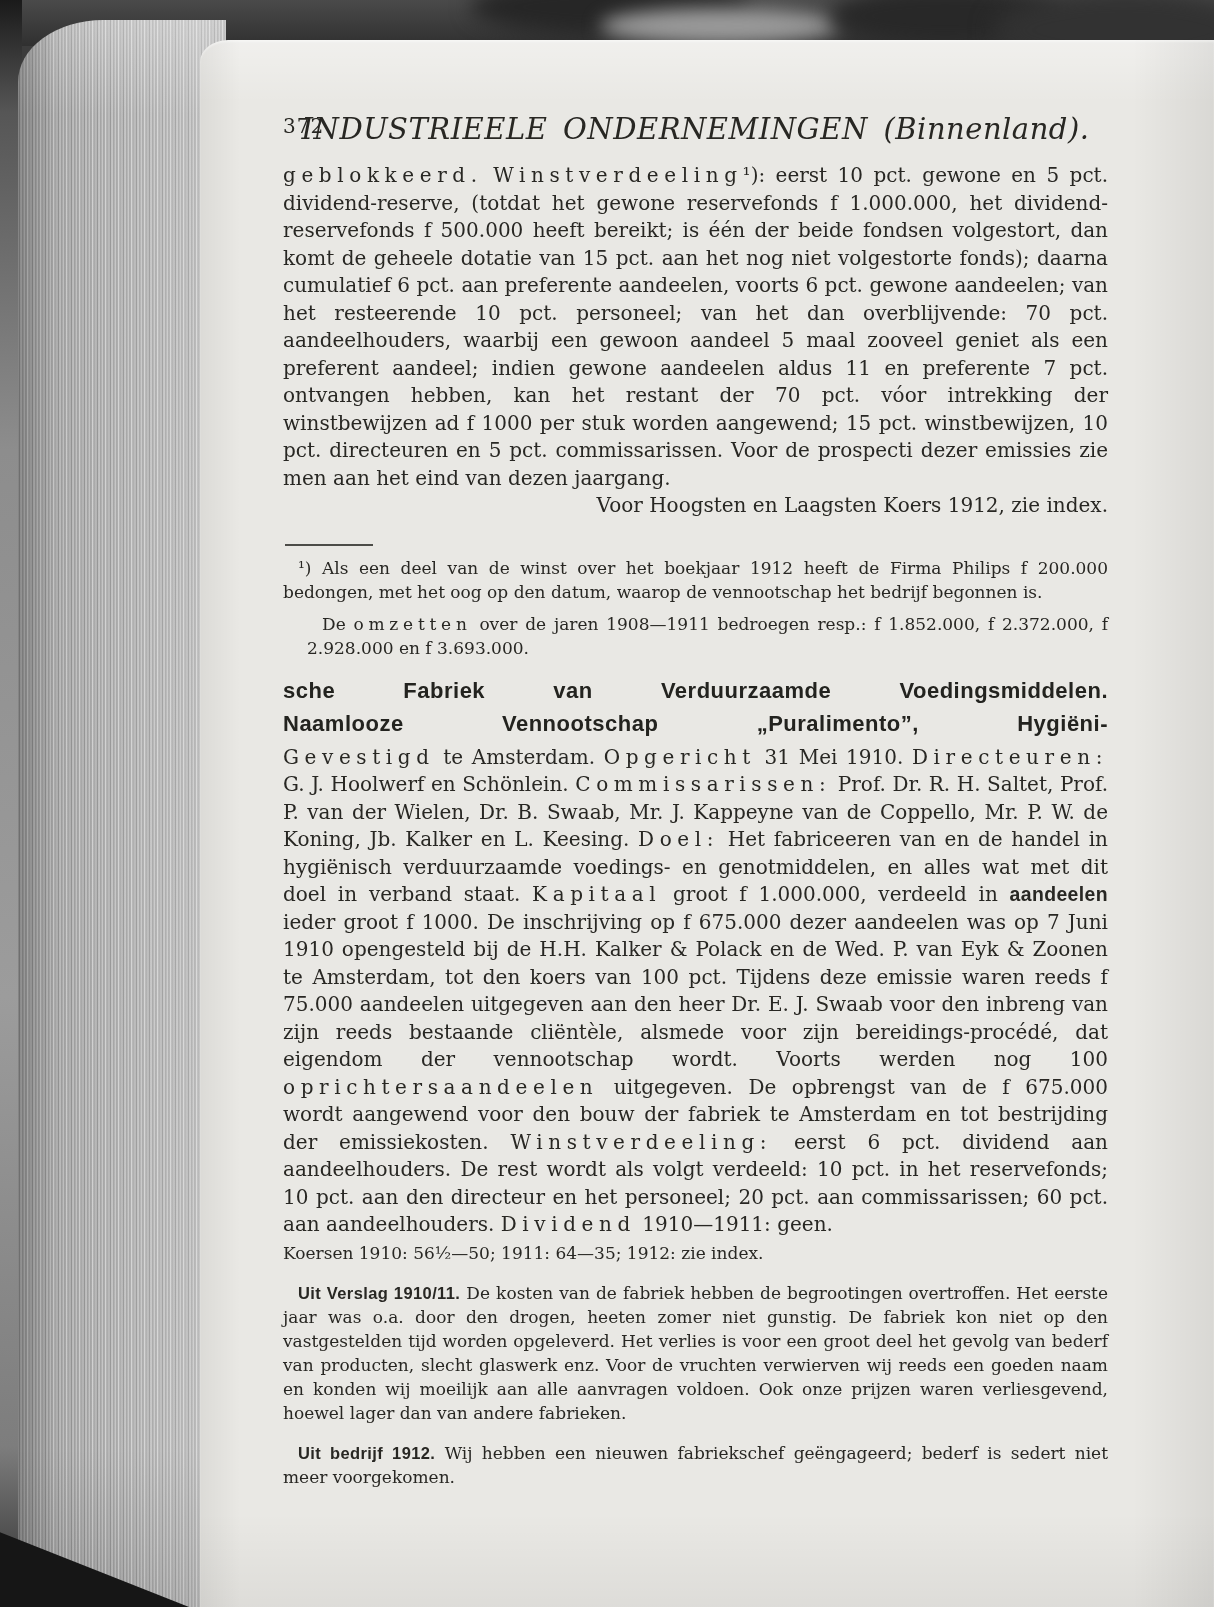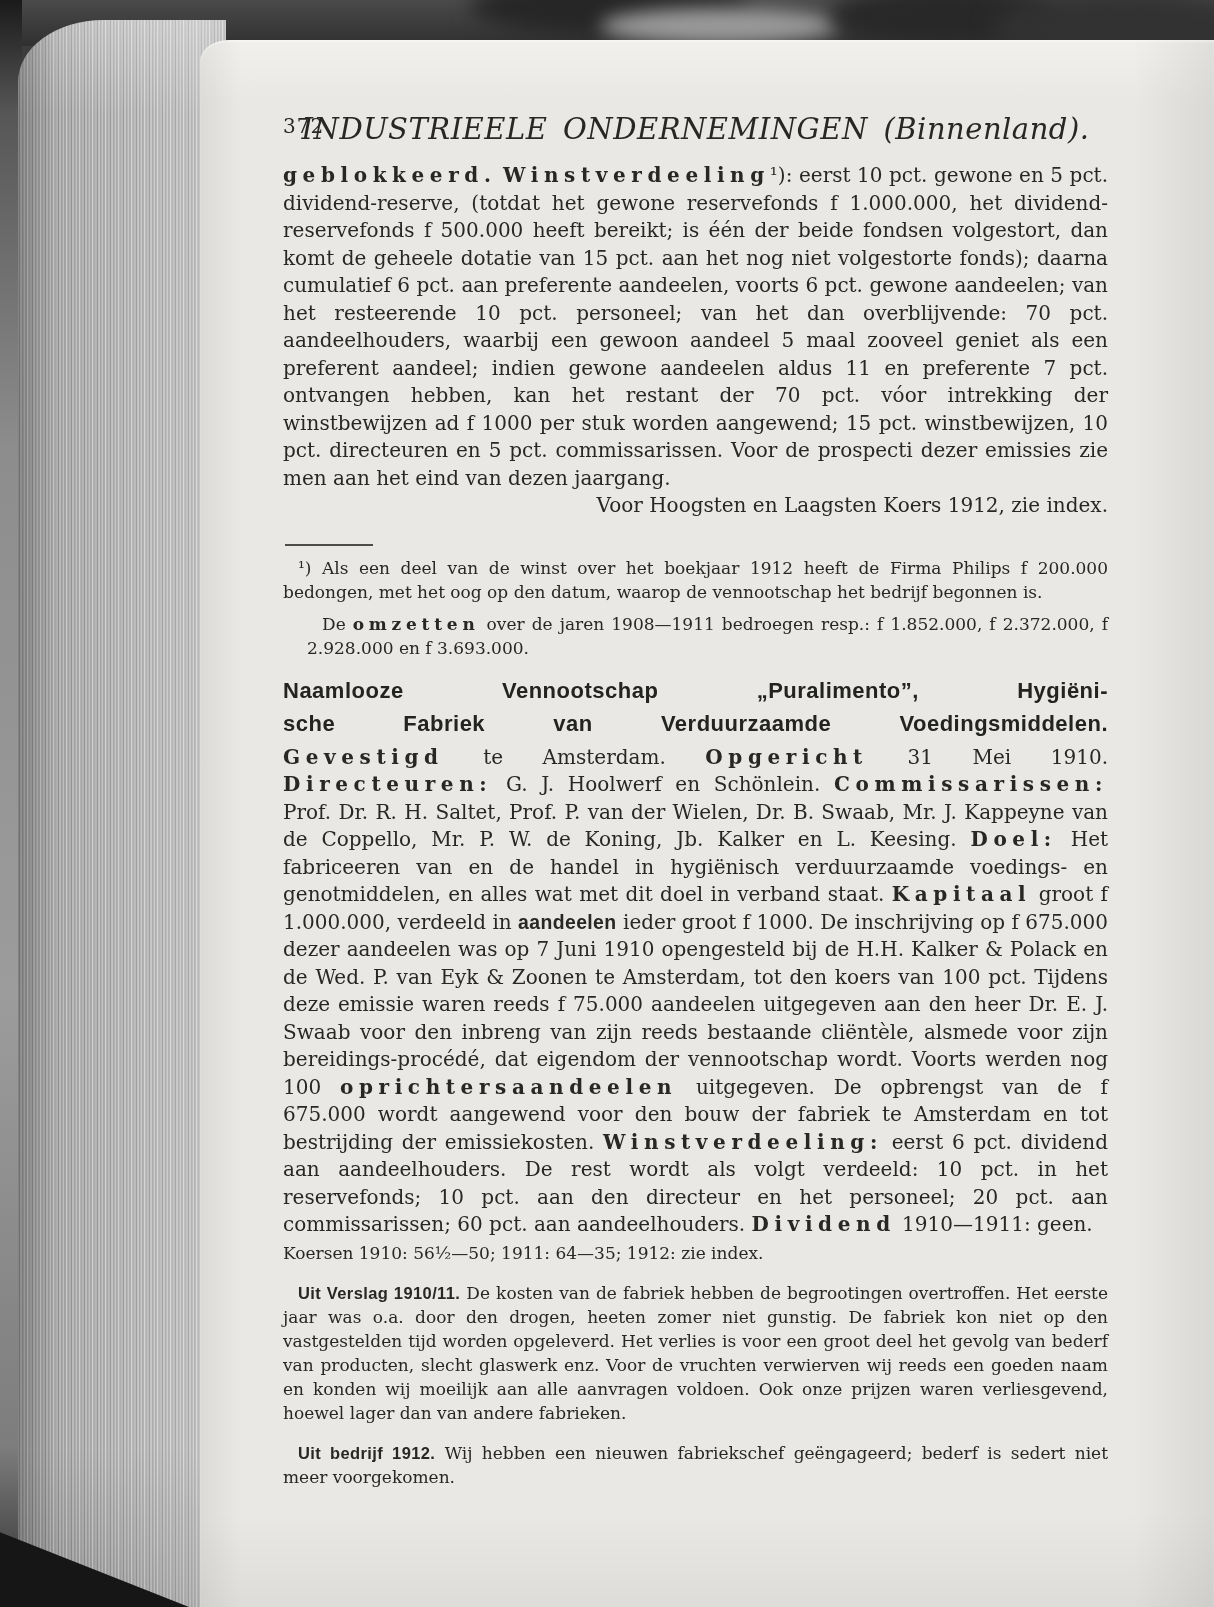--- a/index.html
+++ b/index.html
@@ -40,21 +40,21 @@
   }
   .content { position:absolute; left:83px; right:106px; top:0; bottom:0; color:#282723; }
   
   .header { position:relative; margin-top:72px; height:30px; }
   .page-num { position:absolute; left:0; top:2px; font-size:20px; letter-spacing:1px; }
   .running-title { text-align:center; font-style:italic; font-size:29px; word-spacing:6px; letter-spacing:0.5px; }
   
   .para-main { font-size:20px; line-height:27.5px; text-align:justify; margin:0; }
   .first-para { margin-top:20px; }
   .center-line { text-align:right; }
-  .sp { letter-spacing:0.28em;font-weight:bold; }
+  .sp { letter-spacing:0.28em; }
   .b  { font-weight:bold; font-family:"Liberation Sans", sans-serif; font-size:0.97em; letter-spacing:0.4px; }
   .fn-rule { width:88px; border:none; border-top:2px solid #4c4c48; margin:24px 0 10px 2px; }
   .para-small { font-size:17px; line-height:24px; text-align:justify; margin:0; }
   .indent { text-indent:15px; }
   .mt-omzet { margin-top:8px;margin-left:24px; }
   .heading { margin-top:14px; font-family:"Liberation Sans", sans-serif; font-weight:bold;
     font-size:22px; line-height:33px; color:#23231f; letter-spacing:0.5px; }
   .hline { text-align:justify; text-align-last:justify; }
   .body-para { margin-top:4px; }
   .koersen { margin-top:2px; }
@@ -86,22 +86,22 @@
 
       <p class="para-main center-line">Voor Hoogsten en Laagsten Koers 1912, zie index.</p>
 
       <hr class="fn-rule">
 
       <p class="para-small indent"><span>¹) Als een deel van de winst over het boekjaar 1912 heeft de Firma Philips f 200.000 bedongen, met het oog op den datum, waarop de vennootschap het bedrijf begonnen is.</span></p>
 
       <p class="para-small indent mt-omzet"><span>De </span><span class="sp">omzetten</span><span> over de jaren 1908—1911 bedroegen resp.: f 1.852.000, f 2.372.000, f 2.928.000 en f 3.693.000.</span></p>
 
       <div class="heading">
+        <div class="hline">sche Fabriek van Verduurzaamde Voedingsmiddelen.</div>
         <div class="hline">Naamlooze Vennootschap „Puralimento”, Hygiëni-</div>
-        <div class="hline">sche Fabriek van Verduurzaamde Voedingsmiddelen.</div>
       </div>
 
       <p class="para-main body-para"><span class="sp">Gevestigd</span><span> te Amsterdam. </span><span class="sp">Opgericht</span><span> 31 Mei 1910. </span><span class="sp">Directeuren:</span><span> G. J. Hoolwerf en Schönlein. </span><span class="sp">Commissarissen:</span><span> Prof. Dr. R. H. Saltet, Prof. P. van der Wielen, Dr. B. Swaab, Mr. J. Kappeyne van de Coppello, Mr. P. W. de Koning, Jb. Kalker en L. Keesing. </span><span class="sp">Doel:</span><span> Het fabriceeren van en de handel in hygiënisch verduurzaamde voedings- en genotmiddelen, en alles wat met dit doel in verband staat. </span><span class="sp">Kapitaal</span><span> groot f 1.000.000, verdeeld in </span><span class="b">aandeelen</span><span> ieder groot f 1000. De inschrijving op f 675.000 dezer aandeelen was op 7 Juni 1910 opengesteld bij de H.H. Kalker &amp; Polack en de Wed. P. van Eyk &amp; Zoonen te Amsterdam, tot den koers van 100 pct. Tijdens deze emissie waren reeds f 75.000 aandeelen uitgegeven aan den heer Dr. E. J. Swaab voor den inbreng van zijn reeds bestaande cliëntèle, alsmede voor zijn bereidings-procédé, dat eigendom der vennootschap wordt. Voorts werden nog 100 </span><span class="sp">oprichtersaandeelen</span><span> uitgegeven. De opbrengst van de f 675.000 wordt aangewend voor den bouw der fabriek te Amsterdam en tot bestrijding der emissiekosten. </span><span class="sp">Winstverdeeling:</span><span> eerst 6 pct. dividend aan aandeelhouders. De rest wordt als volgt verdeeld: 10 pct. in het reservefonds; 10 pct. aan den directeur en het personeel; 20 pct. aan commissarissen; 60 pct. aan aandeelhouders. </span><span class="sp">Dividend</span><span> 1910—1911: geen.</span></p>
 
       <p class="para-small center-line koersen">Koersen 1910: 56½—50; 1911: 64—35; 1912: zie index.</p>
 
       <p class="para-small indent verslag"><span class="b">Uit Verslag 1910/11.</span><span> De kosten van de fabriek hebben de begrootingen overtroffen. Het eerste jaar was o.a. door den drogen, heeten zomer niet gunstig. De fabriek kon niet op den vastgestelden tijd worden opgeleverd. Het verlies is voor een groot deel het gevolg van bederf van producten, slecht glaswerk enz. Voor de vruchten verwierven wij reeds een goeden naam en konden wij moeilijk aan alle aanvragen voldoen. Ook onze prijzen waren verliesgevend, hoewel lager dan van andere fabrieken.</span></p>
 
       <p class="para-small indent bedrijf"><span class="b">Uit bedrijf 1912.</span><span> Wij hebben een nieuwen fabriekschef geëngageerd; bederf is sedert niet meer voorgekomen.</span></p>
 

